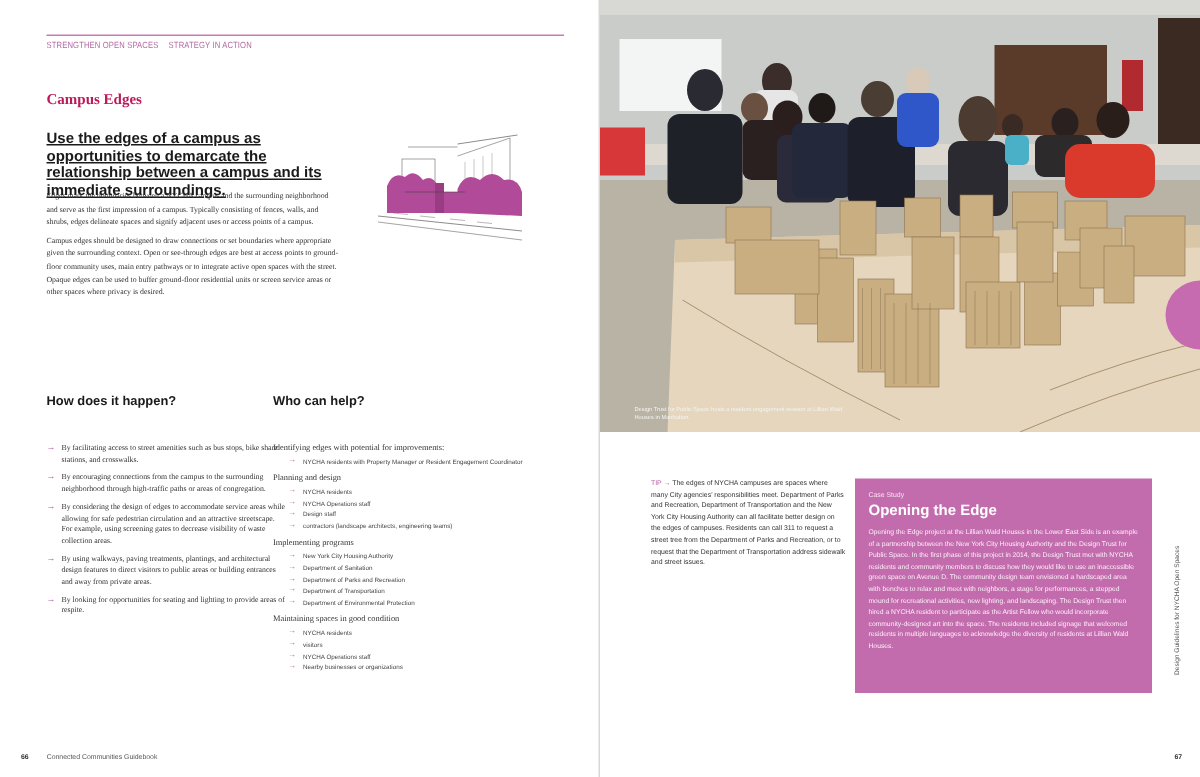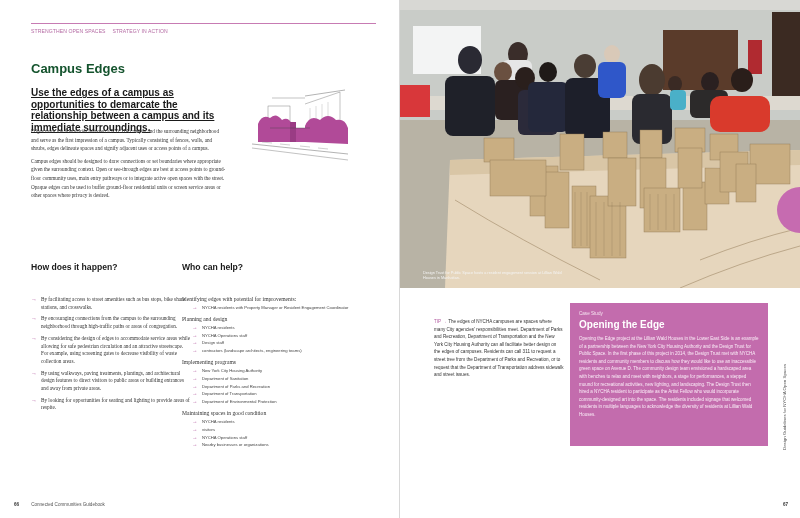--- a/index.html
+++ b/index.html
@@ -7,21 +7,21 @@
     body { position: relative; font-family: "Liberation Sans", sans-serif; color: #222; }
 
     .spread { position: absolute; left: 0; top: 0; width: 800px; height: 518px; display: flex; }
     .page-left { position: relative; width: 400px; height: 518px; background: #fff; border-right: 1px solid #d8d8d8; }
     .page-right { position: relative; width: 400px; height: 518px; background: #fff; }
 
     
     .header-rule { position: absolute; left: 31px; top: 23px; width: 345px; height: 1px; background: #c77bb3; }
     .breadcrumb { position: absolute; left: 31px; top: 28px; font-size: 6px; color: #b46aa3; letter-spacing: 0.1px; display: flex; gap: 8px; text-transform: uppercase; font-family: "Liberation Sans Narrow", "Liberation Sans", sans-serif; transform: scaleX(0.85); transform-origin: left; }
 
-    .page-title { position: absolute; left: 31px; top: 61px; font-size: 13px; font-weight: bold; color: #14532d; }
+    .page-title { position: absolute; left: 31px; top: 61px; font-size: 10px; font-weight: bold; color: #be185d; font-family: Liberation Serif, serif; }
 
     .lead { position: absolute; left: 31px; top: 87px; width: 190px; font-size: 10px; font-weight: bold; line-height: 11.5px; color: #1a1a1a; text-decoration: underline; }
 
     .illustration { position: absolute; left: 250px; top: 84px; width: 100px; height: 80px; }
 
     .body-copy { position: absolute; left: 31px; top: 127px; width: 195px; font-family: "Liberation Serif", serif; font-size: 5.2px; line-height: 8.6px; color: #333; }
     .body-copy p { margin-bottom: 4px; }
 
     
     .section-heading { font-size: 8.6px; font-weight: bold; color: #1a1a1a; margin-bottom: 24px; }
@@ -43,21 +43,21 @@
     
     .photo { position: absolute; left: 0; top: 0; width: 400px; height: 288px; overflow: hidden; background: #cfc9bf; }
     .photo svg { display: block; }
     .photo-caption { position: absolute; left: 23px; top: 271px; width: 140px; font-size: 3.8px; line-height: 5px; color: #f4f4f4; }
 
     .pink-dot { position: absolute; left: 377px; top: 187px; width: 46px; height: 46px; border-radius: 50%; background: #c66bb0; }
 
     .tip { position: absolute; left: 34px; top: 318px; width: 130px; font-size: 4.6px; line-height: 7.6px; color: #333; }
     .tip-label { color: #b45ea2; }
 
-    .case-box { position: absolute; left: 170px; top: 303px; width: 198px; height: 143px; background: #c36cad; padding: 8px 9px; color: #fff; }
+    .case-box { position: absolute; left: 170px; top: 319px; width: 198px; height: 143px; background: #c36cad; padding: 8px 9px; color: #fff; }
     .case-kicker { font-size: 4.6px; color: #f6e4f1; margin-bottom: 3px; }
     .case-title { font-size: 10px; font-weight: bold; color: #fff; margin-bottom: 5px; }
     .case-body { font-size: 4.5px; line-height: 7.6px; color: #fbeef8; }
 
     .side-label { position: absolute; left: 382px; top: 450px; font-size: 4.4px; color: #555; transform: rotate(-90deg); transform-origin: left top; white-space: nowrap; }
     .footer-right { position: absolute; left: 383px; top: 502px; font-size: 4.6px; font-weight: bold; color: #333; }
   </style>
 </head>
 <body>
 

